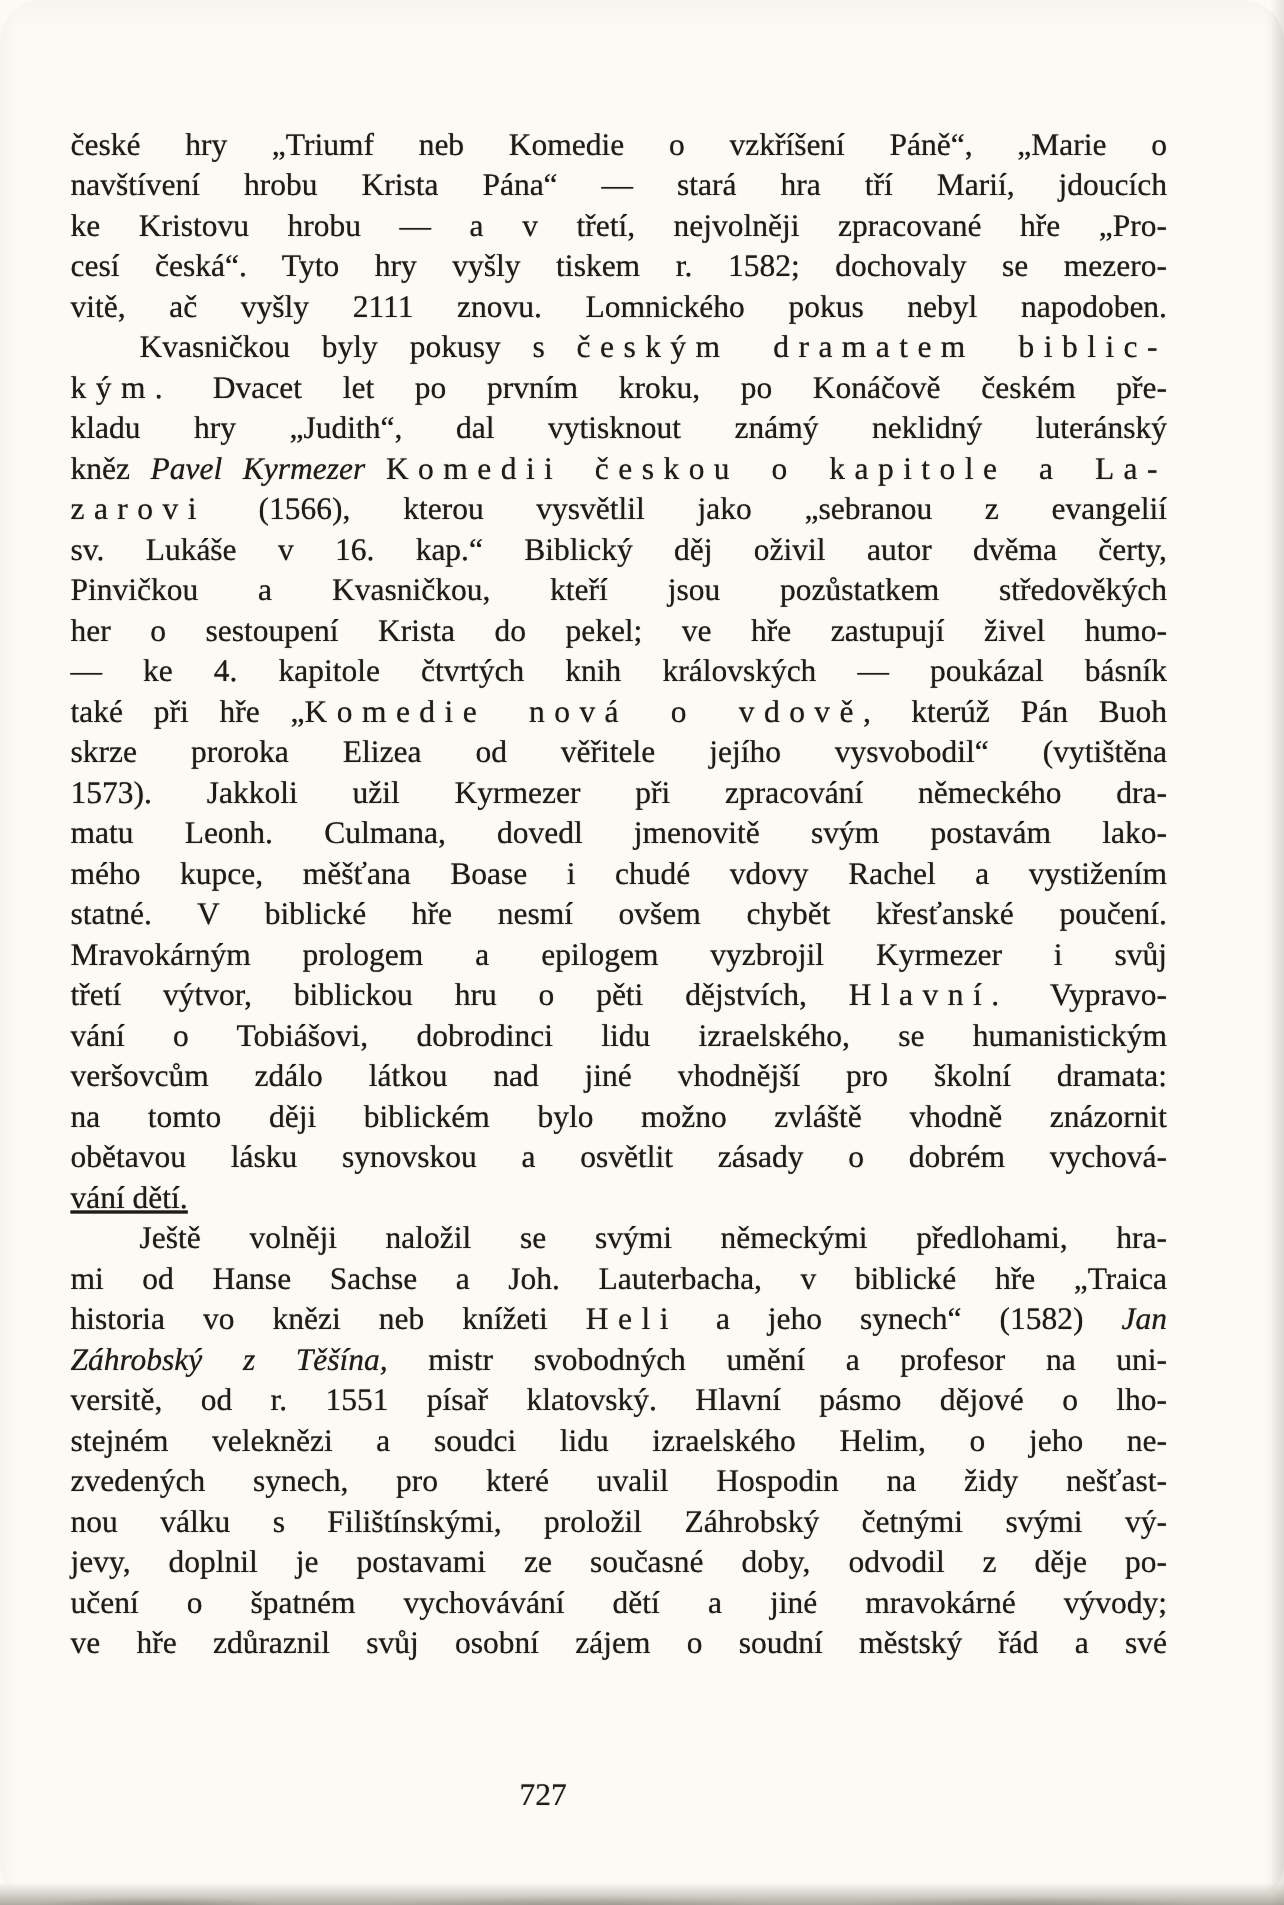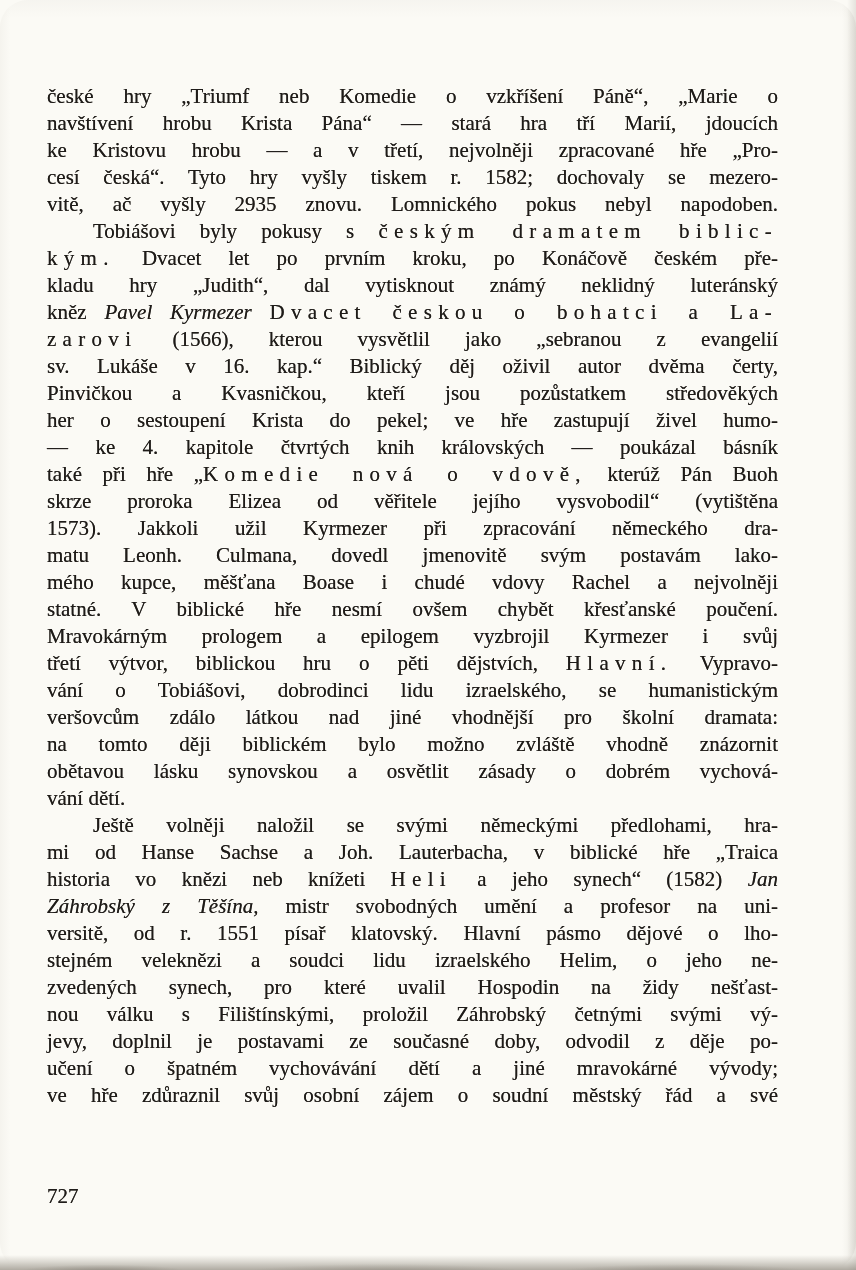--- a/index.html
+++ b/index.html
@@ -27,29 +27,29 @@
     font-size: 21px;
     line-height: 27px;
     text-shadow: 0 0 0.6px rgba(25,22,18,0.75);
   }
   .line {
     height: 27px;
     text-align: justify;
     text-align-last: justify;
     white-space: nowrap;
   }
-  .line.end { text-align-last: left; }
+  .line.end { text-align-last: left; text-decoration: underline; }
   .line.indent { text-indent: 46px; }
   .sp { letter-spacing: 0.30em; word-spacing: 0.08em; }
   .it { font-style: italic; }
   .page-num {
     position: absolute;
     left: 47px; top: 1184px;
     width: 681px;
-    text-align: left;
+    text-align: center;
     padding-right: 51px;
     box-sizing: border-box;
     color: #201d1a;
     font-size: 21px;
     text-shadow: 0 0 0.6px rgba(25,22,18,0.75);
   }
   .scan-edge-bottom {
     position: absolute;
     left: 0; bottom: 0;
     width: 856px; height: 15px;
@@ -69,37 +69,37 @@
 </head>
 <body>
 
 <div class="page">
   <div class="text-block" id="text-block">
       <div>
         <div class="line"><span>české hry „Triumf neb Komedie o vzkříšení Páně“, „Marie o</span></div>
         <div class="line"><span>navštívení hrobu Krista Pána“ — stará hra tří Marií, jdoucích</span></div>
         <div class="line"><span>ke Kristovu hrobu — a v třetí, nejvolněji zpracované hře „Pro-</span></div>
         <div class="line"><span>cesí česká“. Tyto hry vyšly tiskem r. 1582; dochovaly se mezero-</span></div>
-        <div class="line"><span>vitě, ač vyšly 2935 znovu. Lomnického pokus nebyl napodoben.</span></div>
+        <div class="line"><span>vitě, ač vyšly 2111 znovu. Lomnického pokus nebyl napodoben.</span></div>
       </div>
       <div>
-        <div class="line indent"><span>Tobiášovi byly pokusy s </span><span class="sp">českým dramatem biblic-</span></div>
+        <div class="line indent"><span>Kvasničkou byly pokusy s </span><span class="sp">českým dramatem biblic-</span></div>
         <div class="line"><span class="sp">kým.</span><span> Dvacet let po prvním kroku, po Konáčově českém pře-</span></div>
         <div class="line"><span>kladu hry „Judith“, dal vytisknout známý neklidný luteránský</span></div>
-        <div class="line"><span>kněz </span><span class="it">Pavel Kyrmezer</span><span> </span><span class="sp">Dvacet českou o bohatci a La-</span></div>
+        <div class="line"><span>kněz </span><span class="it">Pavel Kyrmezer</span><span> </span><span class="sp">Komedii českou o kapitole a La-</span></div>
         <div class="line"><span class="sp">zarovi</span><span> (1566), kterou vysvětlil jako „sebranou z evangelií</span></div>
         <div class="line"><span>sv. Lukáše v 16. kap.“ Biblický děj oživil autor dvěma čerty,</span></div>
         <div class="line"><span>Pinvičkou a Kvasničkou, kteří jsou pozůstatkem středověkých</span></div>
         <div class="line"><span>her o sestoupení Krista do pekel; ve hře zastupují živel humo-</span></div>
         <div class="line"><span>— ke 4. kapitole čtvrtých knih královských — poukázal básník</span></div>
         <div class="line"><span>také při hře „</span><span class="sp">Komedie nová o vdově,</span><span> kterúž Pán Buoh</span></div>
         <div class="line"><span>skrze proroka Elizea od věřitele jejího vysvobodil“ (vytištěna</span></div>
         <div class="line"><span>1573). Jakkoli užil Kyrmezer při zpracování německého dra-</span></div>
         <div class="line"><span>matu Leonh. Culmana, dovedl jmenovitě svým postavám lako-</span></div>
-        <div class="line"><span>mého kupce, měšťana Boase i chudé vdovy Rachel a nejvolněji</span></div>
+        <div class="line"><span>mého kupce, měšťana Boase i chudé vdovy Rachel a vystižením</span></div>
         <div class="line"><span>statné. V biblické hře nesmí ovšem chybět křesťanské poučení.</span></div>
         <div class="line"><span>Mravokárným prologem a epilogem vyzbrojil Kyrmezer i svůj</span></div>
         <div class="line"><span>třetí výtvor, biblickou hru o pěti dějstvích, </span><span class="sp">Hlavní.</span><span> Vypravo-</span></div>
         <div class="line"><span>vání o Tobiášovi, dobrodinci lidu izraelského, se humanistickým</span></div>
         <div class="line"><span>veršovcům zdálo látkou nad jiné vhodnější pro školní dramata:</span></div>
         <div class="line"><span>na tomto ději biblickém bylo možno zvláště vhodně znázornit</span></div>
         <div class="line"><span>obětavou lásku synovskou a osvětlit zásady o dobrém vychová-</span></div>
         <div class="line end"><span>vání dětí.</span></div>
       </div>
       <div>

